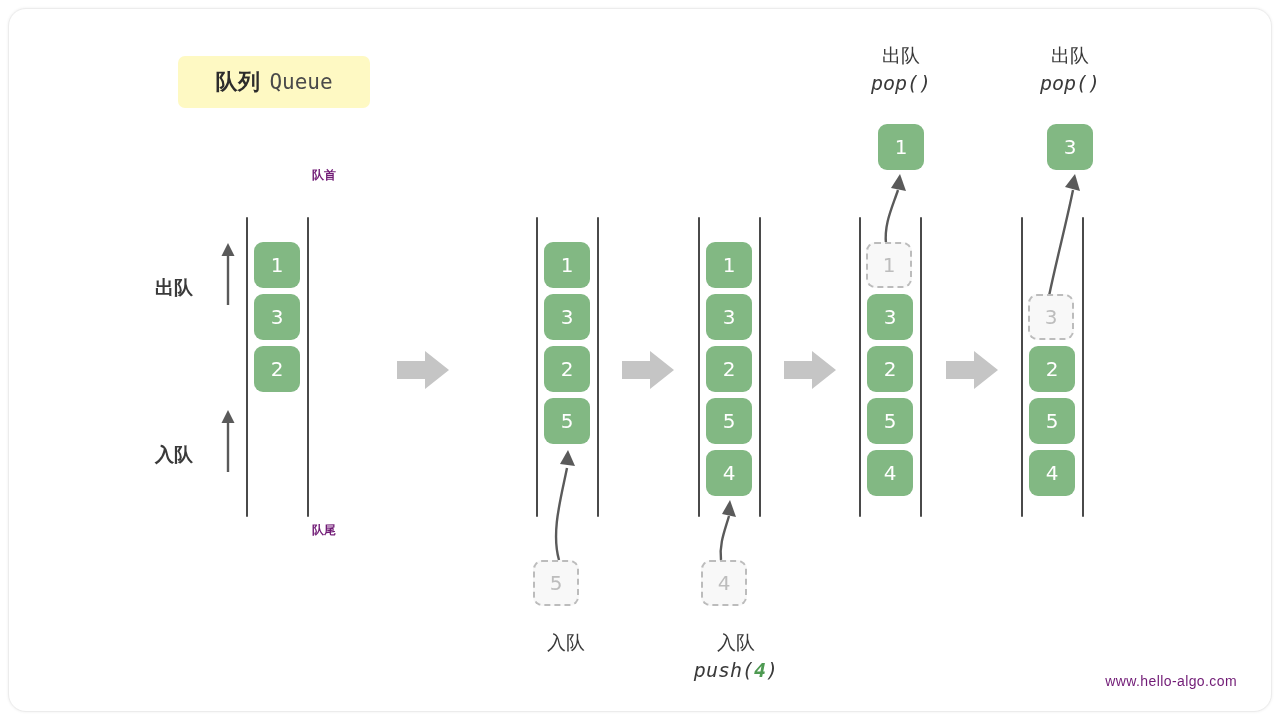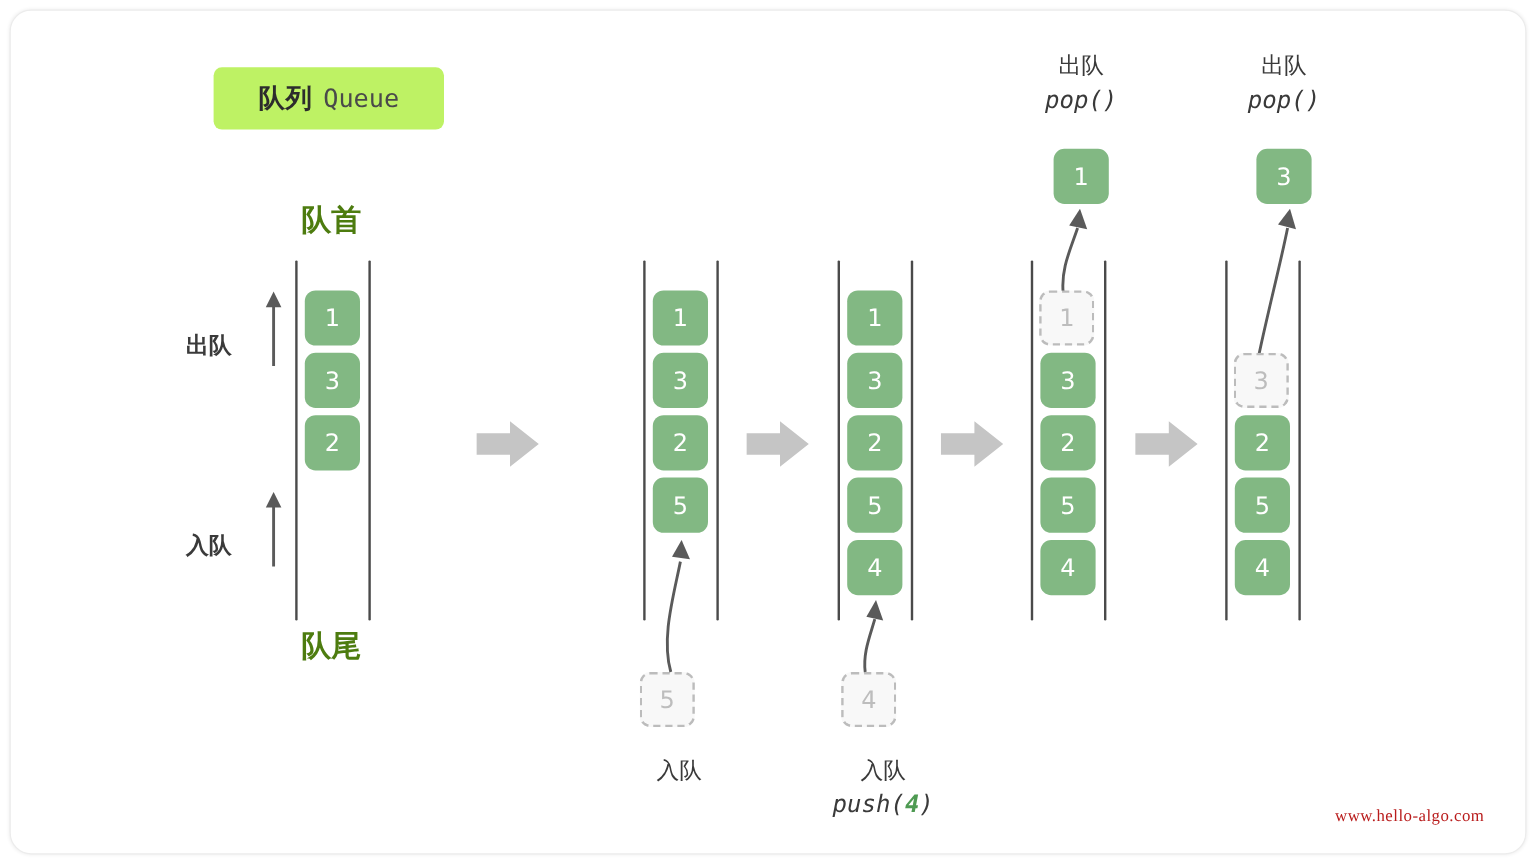--- a/index.html
+++ b/index.html
@@ -29,21 +29,21 @@
     overflow: hidden;
   }
 
   
   #title-chip {
     position: absolute;
     left: 169px;
     top: 47px;
     width: 192px;
     height: 52px;
-    background: #bef264;
+    background: #fef9c3;
     border-radius: 7px;
     display: flex;
     align-items: center;
     justify-content: center;
     gap: 9px;
   }
   #title-chip .cn {
     font-size: 22px;
     font-weight: bold;
     color: #2c2c2c;
@@ -51,24 +51,24 @@
   }
   #title-chip .en {
     font-family: "DejaVu Sans Mono", "Liberation Mono", monospace;
     font-size: 21px;
     color: #4a4a4a;
   }
 
   
   .hdr-label {
     position: absolute;
-    font-size: 25px;
+    font-size: 12px;
     font-weight: bold;
-    color: #4d7c0f;
-    text-align: center;
+    color: #701a75;
+    text-align: right;
     white-space: nowrap;
   }
   .side-label {
     position: absolute;
     font-size: 19px;
     font-weight: bold;
     color: #3a3a3a;
     white-space: nowrap;
   }
 
@@ -128,23 +128,23 @@
   .flow-arrow { position: absolute; }
 
   
   .thin-arrow { position: absolute; }
 
   
   #watermark {
     position: absolute;
     right: 34px;
     bottom: 22px;
-    font-family: Liberation Serif, serif;
+    font-family: Liberation Sans, sans-serif;
     font-size: 14px;
-    color: #b91c1c;
+    color: #701a75;
     letter-spacing: 0.4px;
   }
 </style>
 </head>
 <body>
 
 <div id="card">
 
   <div id="title-chip">
     <span class="cn">队列</span>

